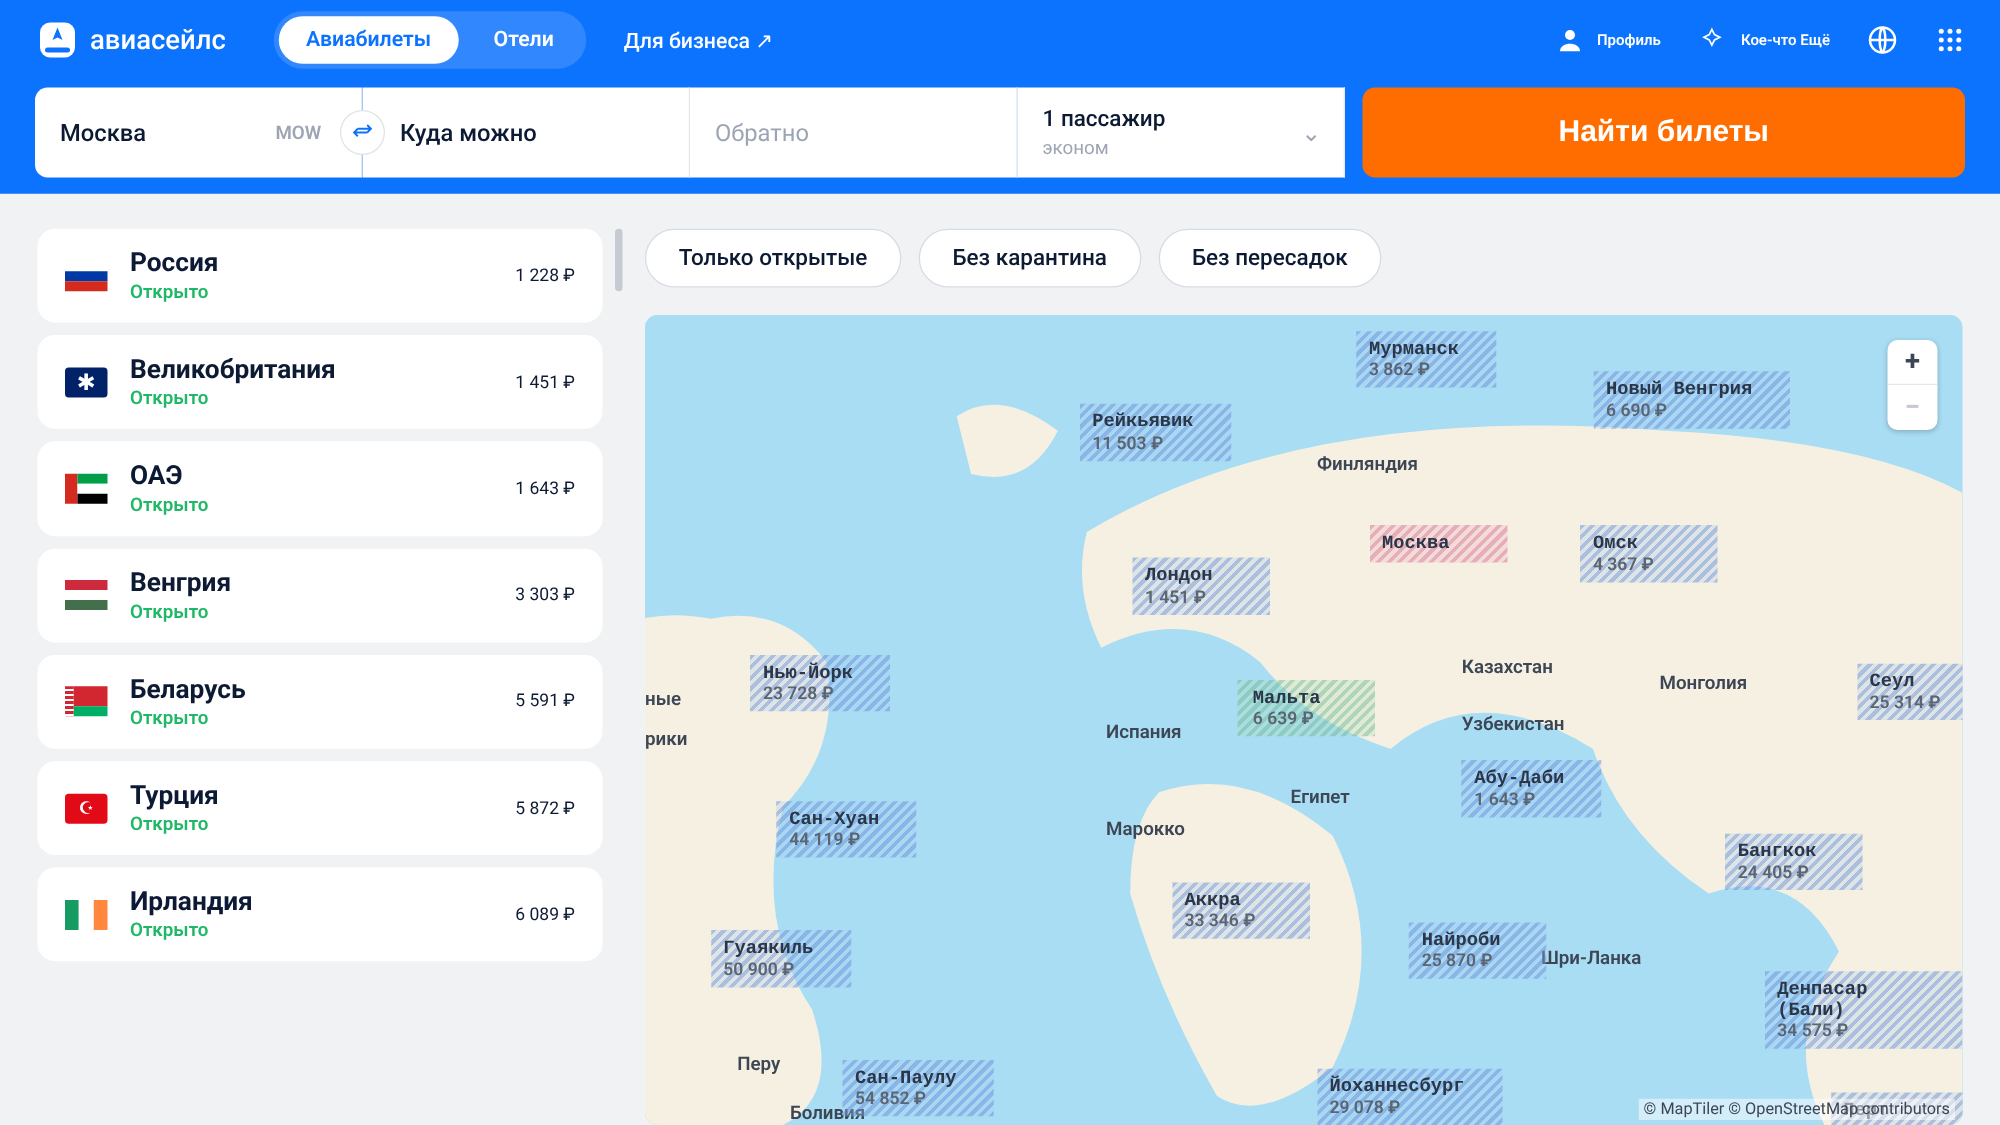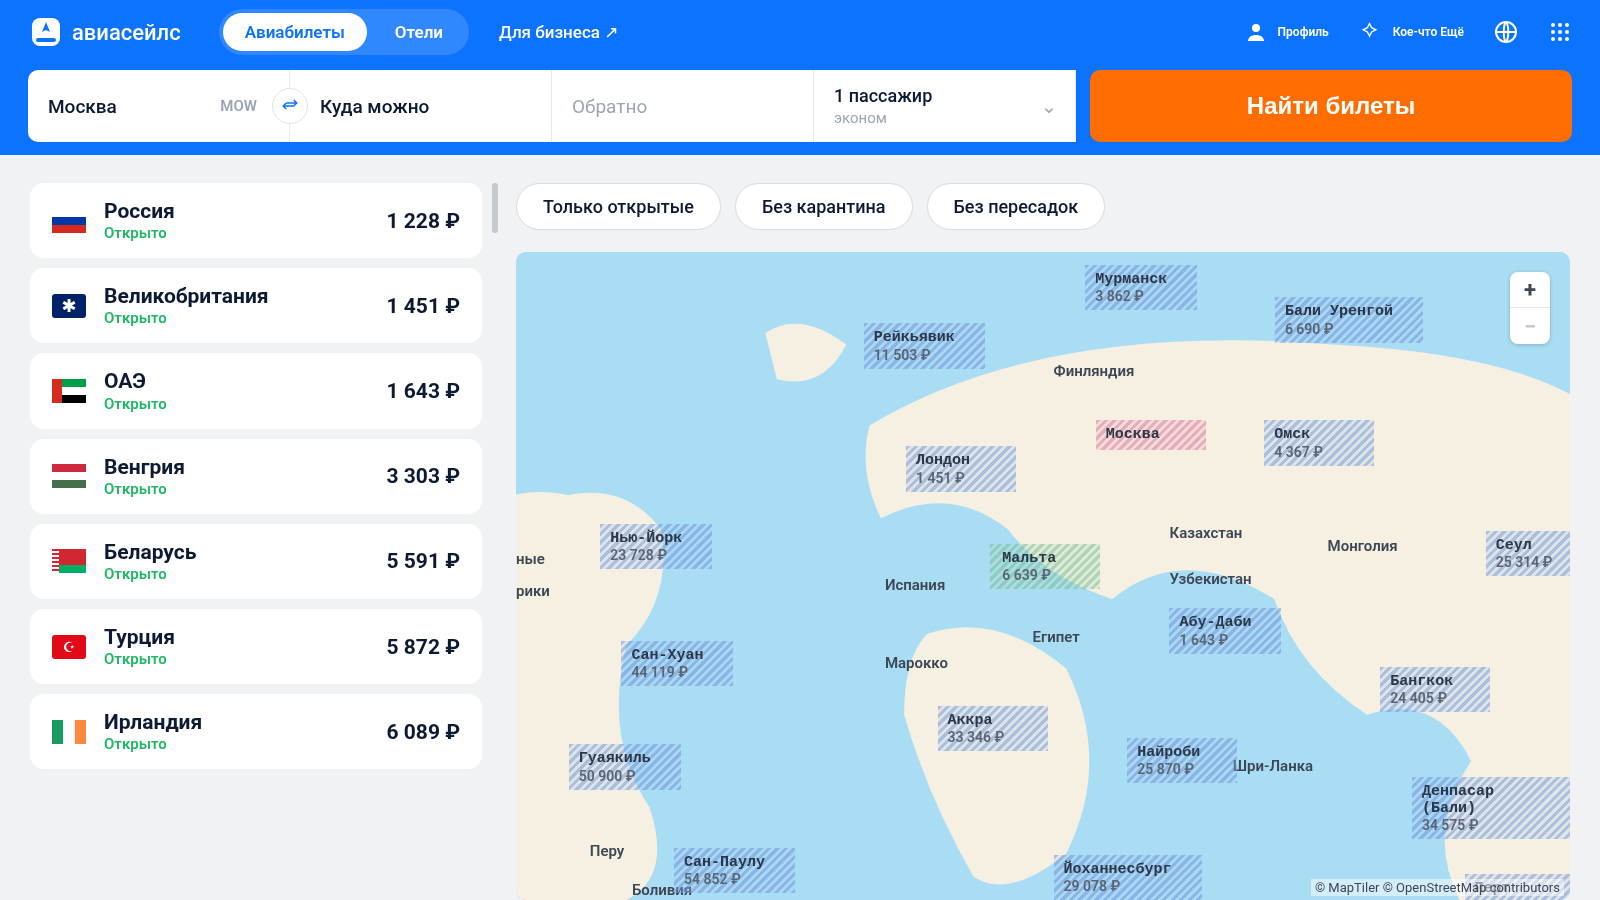--- a/index.html
+++ b/index.html
@@ -43,21 +43,21 @@
 .left-head { display: flex; align-items: center; margin-bottom: 22px; }
 .left-title { font-size: 26px; font-weight: 700; color: #0c1a34; }
 .sort-btn { margin-left: auto; color: #0c73fe; font-size: 22px; font-weight: 700; display: flex; align-items: center; gap: 6px; cursor: pointer; }
 
 .cards { display: flex; flex-direction: column; gap: 10px; position: relative; }
 .card { background: #fff; border-radius: 14px; padding: 16px 22px; display: flex; align-items: center; cursor: pointer; }
 .flag { width: 34px; height: 24px; border-radius: 3px; flex-shrink: 0; }
 .card-text { margin-left: 18px; }
 .cname { font-size: 21px; font-weight: 700; color: #0c1a34; line-height: 1.2; }
 .cstatus { font-size: 15px; font-weight: 600; color: #1fb866; }
-.cprice { margin-left: auto; font-size: 21px; font-weight: 700; color: #0c1a34; text-align: right; }
+.cprice { margin-left: auto; font-size: 14px; font-weight: 400; color: #0c1a34; text-align: right; }
 .scroll-ind { position: absolute; right: -16px; top: 0; width: 6px; height: 50px; background: #c6cad2; border-radius: 3px; }
 
 .right-col { flex: 1; display: flex; flex-direction: column; }
 .filter-row { display: flex; gap: 14px; margin-bottom: 22px; }
 .filter-chip { background: #fff; border: 1px solid #d7dbe2; border-radius: 24px; padding: 12px 26px; font-size: 18px; font-weight: 500; color: #0c1a34; cursor: pointer; }
 
 .map-wrap { flex: 1; position: relative; border-radius: 10px; overflow: hidden; background: linear-gradient(#bce3f7,#bce3f7); }
 .map-svg { width: 100%; height: 100%; }
 .land { fill: #f5f0e1; }
 
@@ -276,21 +276,21 @@
           <div class="country-lbl" style="left: 68%; top: 78%;">Шри-Ланка</div>
           <div class="country-lbl" style="left: 7%; top: 91%;">Перу</div>
           <div class="country-lbl" style="left: 11%; top: 97%;">Боливия</div>
           <div class="country-lbl" style="left: 0%; top: 46%;">ные</div>
           <div class="country-lbl" style="left: 0%; top: 51%;">рики</div>
           <div class="city-tag hatch-blue" style="left: 54%; top: 2%;">
             <div class="tname">Мурманск</div>
             <div class="tprice">3 862 ₽</div>
           </div>
           <div class="city-tag hatch-blue" style="left: 72%; top: 7%;">
-            <div class="tname">Бали Уренгой</div>
+            <div class="tname">Новый Венгрия</div>
             <div class="tprice">6 690 ₽</div>
           </div>
           <div class="city-tag hatch-blue" style="left: 33%; top: 11%;">
             <div class="tname">Рейкьявик</div>
             <div class="tprice">11 503 ₽</div>
           </div>
           <div class="city-tag hatch-red" style="left: 55%; top: 26%;">
             <div class="tname">Москва</div>
           </div>
           <div class="city-tag hatch-blue" style="left: 71%; top: 26%;">

